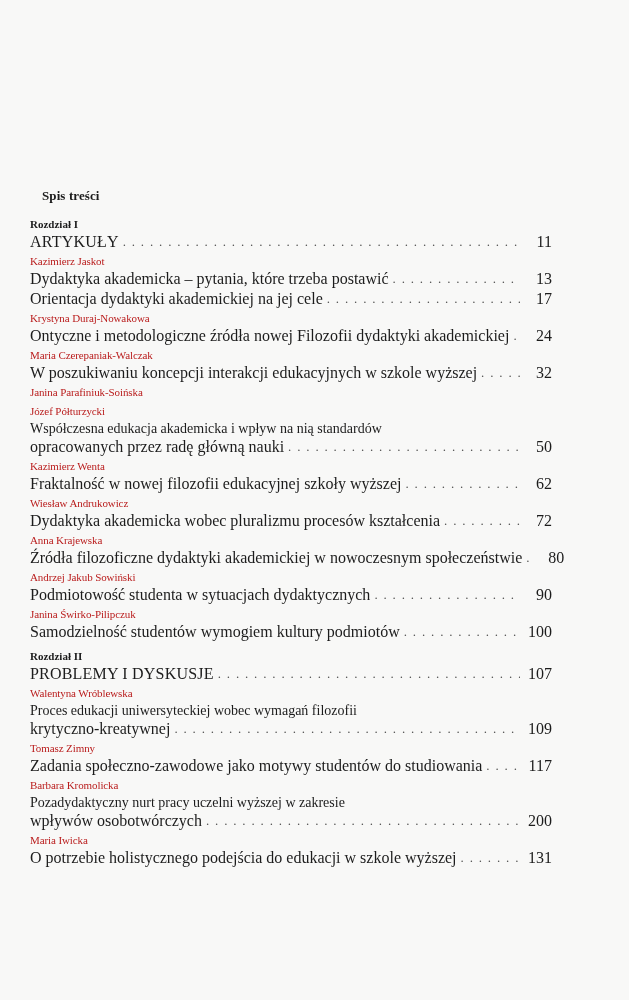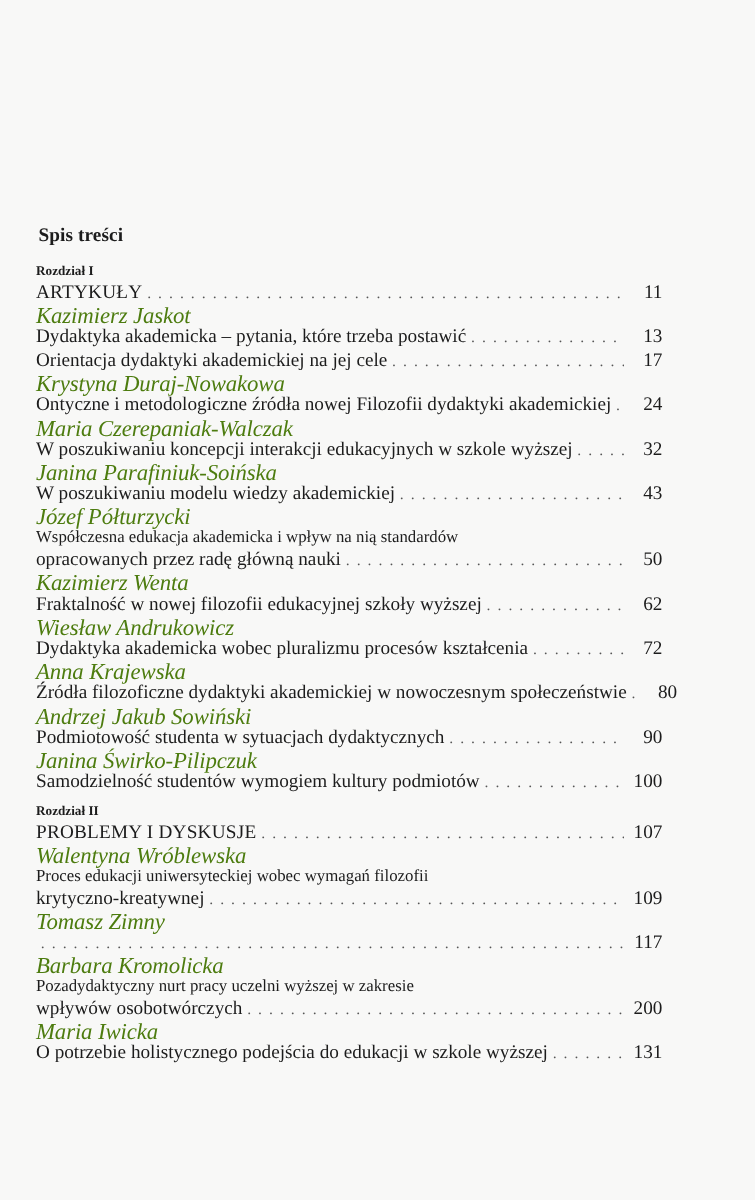--- a/index.html
+++ b/index.html
@@ -11,39 +11,38 @@
     position: relative;
   }
   .page {
     position: absolute;
     left: 30px; top: 188px;
     width: 522px;
   }
   .toc-title {
     font-family: "Liberation Serif", serif;
     font-weight: bold;
-    font-size: 16px;
-    margin: 0 0 11px 2px;
+    font-size: 13px;
+    margin: 0 0 11px 12px;
     letter-spacing: 0.1px;
   }
   .chapter { margin-top: 3px; }
   .chapter + .chapter { margin-top: 6px; }
   .chapter-label {
     font-weight: bold;
     font-size: 11px;
     line-height: 18px;
     height: 18px;
   }
   .entry { margin-top: 2px; }
   .author {
-    font-style: italic;
-    font-size: 19px;
+    font-size: 11px;
     line-height: 17px;
     height: 17px;
-    color: #4d7c0f;
+    color: #b91c1c;
     letter-spacing: -0.1px;
   }
   .line {
     display: flex;
     align-items: flex-start;
     font-size: 16px;
     line-height: 18px;
     min-height: 18px;
   }
   .line .text { white-space: nowrap; }
@@ -109,25 +108,20 @@
         <div class="entry">
           <div class="author">Maria Czerepaniak-Walczak</div>
           <div class="line">
             <span class="text">W poszukiwaniu koncepcji interakcji edukacyjnych w szkole wyższej</span>
             <span class="leader"></span>
             <span class="page-num">32</span>
           </div>
         </div>
         <div class="entry">
           <div class="author">Janina Parafiniuk-Soińska</div>
-          <div class="line">
-            <span class="text">W poszukiwaniu modelu wiedzy akademickiej</span>
-            <span class="leader"></span>
-            <span class="page-num">43</span>
-          </div>
         </div>
         <div class="entry">
           <div class="author">Józef Półturzycki</div>
           <div class="first-line">Współczesna edukacja akademicka i wpływ na nią standardów</div>
           <div class="line">
             <span class="text">opracowanych przez radę główną nauki</span>
             <span class="leader"></span>
             <span class="page-num">50</span>
           </div>
         </div>
@@ -184,20 +178,21 @@
           <div class="first-line">Proces edukacji uniwersyteckiej wobec wymagań filozofii</div>
           <div class="line">
             <span class="text">krytyczno-kreatywnej</span>
             <span class="leader"></span>
             <span class="page-num">109</span>
           </div>
         </div>
         <div class="entry">
           <div class="author">Tomasz Zimny</div>
           <div class="line">
+            <span class="text">Zadania społeczno-zawodowe jako motywy studentów do studiowania</span>
             <span class="leader"></span>
             <span class="page-num">117</span>
           </div>
         </div>
         <div class="entry">
           <div class="author">Barbara Kromolicka</div>
           <div class="first-line">Pozadydaktyczny nurt pracy uczelni wyższej w zakresie</div>
           <div class="line">
             <span class="text">wpływów osobotwórczych</span>
             <span class="leader"></span>

